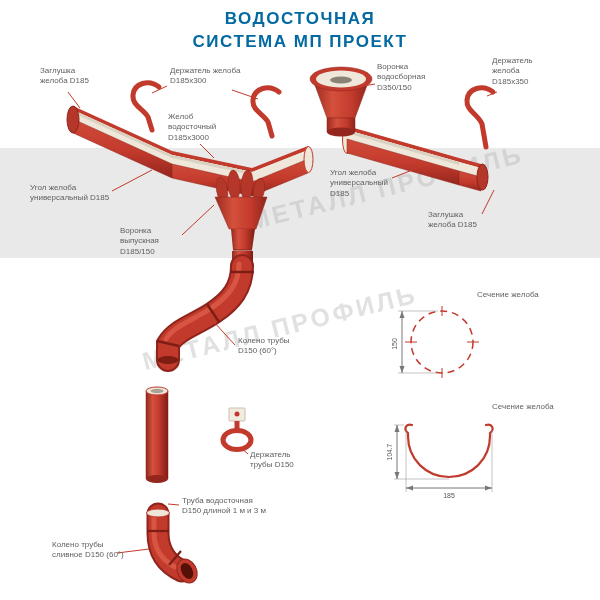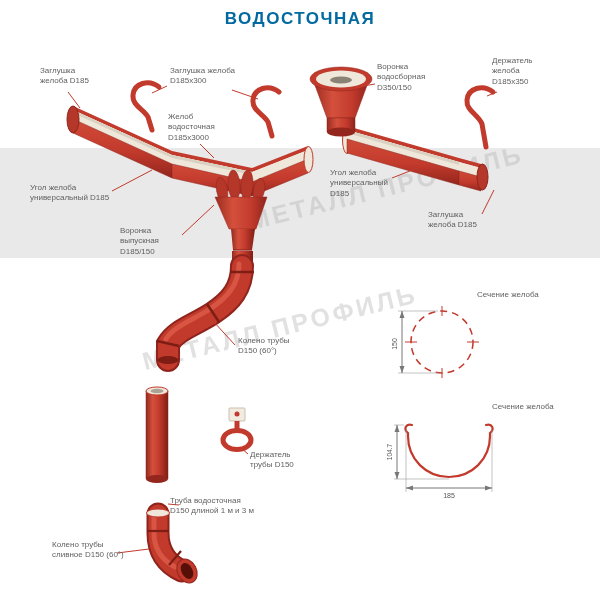--- a/index.html
+++ b/index.html
@@ -180,49 +180,50 @@
     <line x1="182" y1="235" x2="214" y2="205"></line>
     <line x1="235" y1="345" x2="213" y2="321"></line>
     <line x1="248" y1="454" x2="240" y2="447"></line>
     <line x1="179" y1="505" x2="168" y2="504"></line>
     <line x1="117" y1="553" x2="149" y2="549"></line>
   </g>
 </svg>
 
 <div class="title">
   <div>ВОДОСТОЧНАЯ</div>
+  <div>СИСТЕМА МП ПРОЕКТ</div>
 </div>
 
 <div class="callout" style="left:40px;top:66px">Заглушка
 желоба D185</div>
-<div class="callout" style="left:170px;top:66px">Заглушка желоба
+<div class="callout" style="left:170px;top:66px">Держатель желоба
 D185х300</div>
 <div class="callout" style="left:377px;top:62px">Воронка
 водосборная
 D350/150</div>
 <div class="callout" style="left:492px;top:56px">Держатель
 желоба
 D185х350</div>
 <div class="callout" style="left:168px;top:112px">Желоб
-водосточная
+водосточный
 D185х3000</div>
 <div class="callout" style="left:30px;top:183px">Угол желоба
 универсальный D185</div>
 <div class="callout" style="left:330px;top:168px">Угол желоба
 универсальный
 D185</div>
 <div class="callout" style="left:428px;top:210px">Заглушка
 желоба D185</div>
 <div class="callout" style="left:120px;top:226px">Воронка
 выпускная
 D185/150</div>
 <div class="callout" style="left:238px;top:336px">Колено трубы
 D150 (60°)</div>
 <div class="callout" style="left:250px;top:450px">Держатель
 трубы D150</div>
-<div class="callout" style="left:170px;top:496px">Труба водосточная
+<div class="callout" style="left:182px;top:496px">Труба водосточная
 D150 длиной 1 м и 3 м</div>
 <div class="callout" style="left:52px;top:540px">Колено трубы
 сливное D150 (60°)</div>
 <div class="callout" style="left:477px;top:290px">Сечение желоба</div>
 <div class="callout" style="left:492px;top:402px">Сечение желоба</div>
 
 </div>
 
 </body></html>

